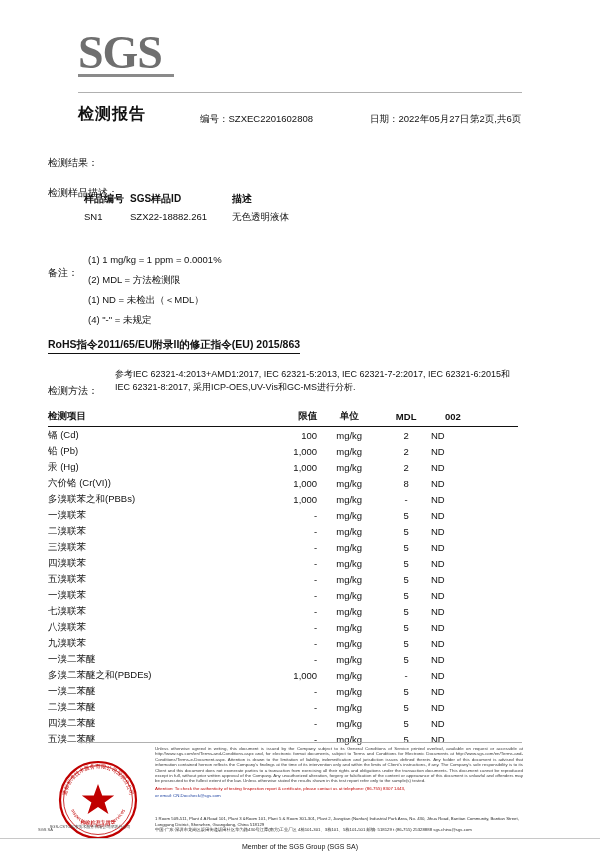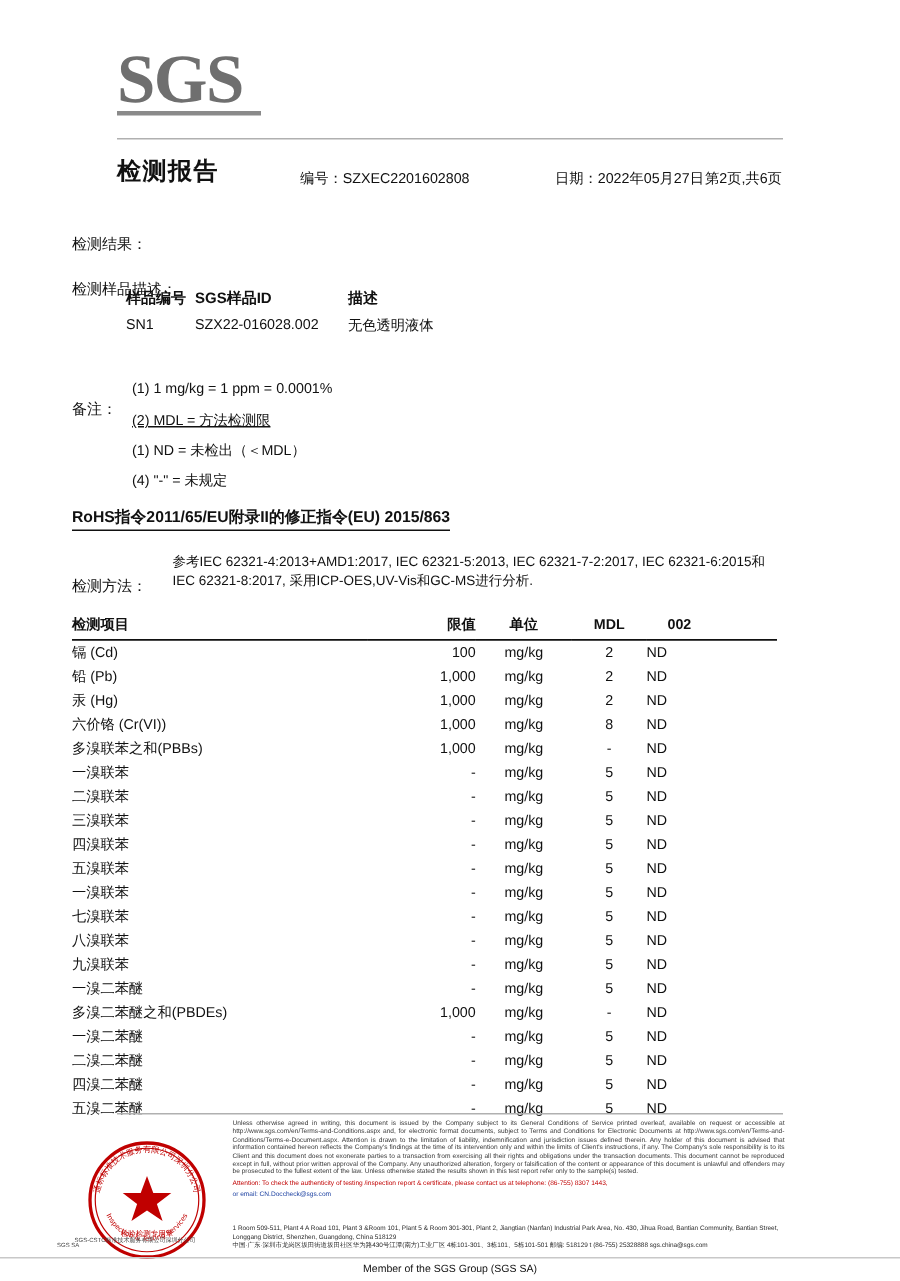--- a/index.html
+++ b/index.html
@@ -71,21 +71,21 @@
   }
   .c1{left:58px;margin-left:26px;}
   .c2{left:130px;}
   .c3{left:232px;}
 
   
   .note{
     position:absolute;left:88px;font-size:9.5px;color:#111;
   }
   .n1{top:254px;}
-  .n2{top:274px;text-decoration:underline;}
+  .n2{top:274px;}
   .n3{top:294px;}
   .n4{top:314px;}
 
   
   .rohs{
     position:absolute;left:48px;top:338px;
     font-size:10.5px;font-weight:bold;color:#111;
     border-bottom:1px solid #111;
     padding-bottom:1px;
   }
@@ -175,21 +175,21 @@
   </div>
   <div class="doc-page">第2页,共6页</div>
 
   <div class="sec sec-result">检测结果：</div>
   <div class="sec sec-desc">检测样品描述：</div>
 
   <div class="samp-hdr c1">样品编号</div>
   <div class="samp-hdr c2">SGS样品ID</div>
   <div class="samp-hdr c3">描述</div>
   <div class="samp-cell c1">SN1</div>
-  <div class="samp-cell c2">SZX22-016028.002</div>
+  <div class="samp-cell c2">SZX22-18882.261</div>
   <div class="samp-cell c3">无色透明液体</div>
 
   <div class="sec sec-note">备注：</div>
   <div class="note n1">(1) 1 mg/kg = 1 ppm = 0.0001%</div>
   <div class="note n2">(2) MDL = 方法检测限</div>
   <div class="note n3">(1) ND = 未检出（＜MDL）</div>
   <div class="note n4">(4) "-" = 未规定</div>
 
   <div class="rohs">RoHS指令2011/65/EU附录II的修正指令(EU) 2015/863</div>
   <div class="sec sec-method">检测方法：</div>

